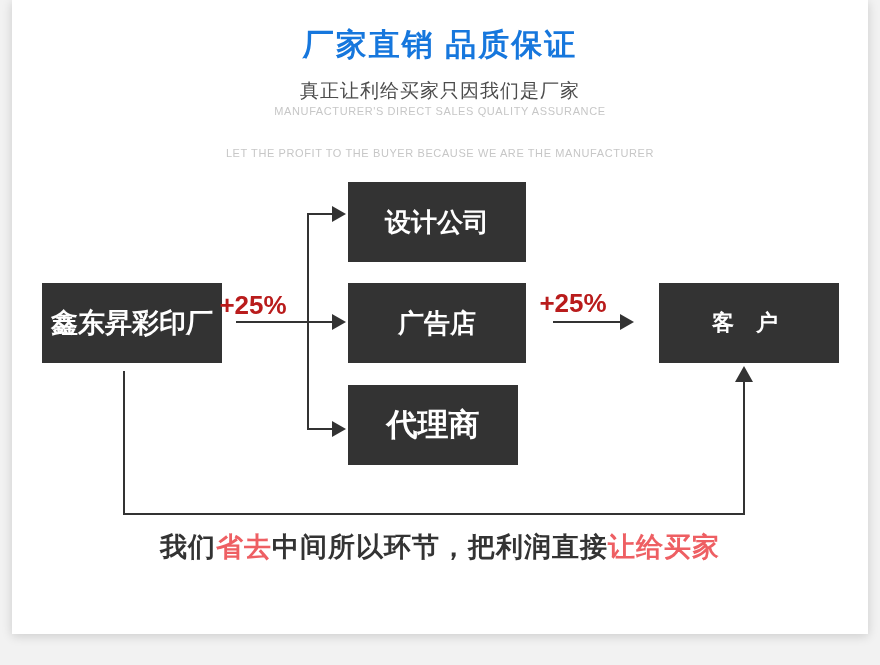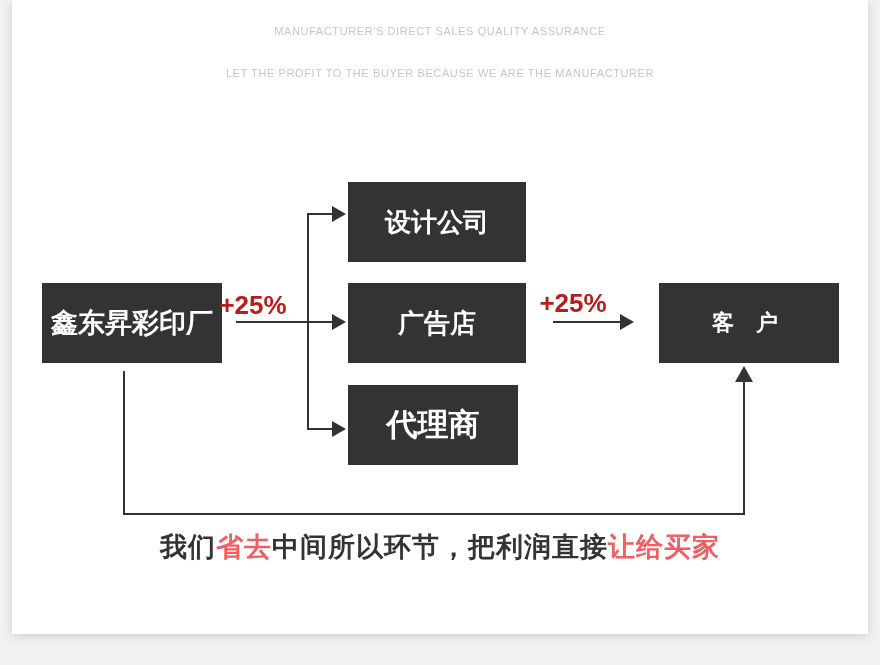--- a/index.html
+++ b/index.html
@@ -108,20 +108,22 @@
     color: #333333;
   }
   .slogan .em { color: #ee5f63; }
 </style>
 </head>
 <body>
 
 <div class="card">
 
   <div class="header">
+    <h1 class="title">厂家直销 品质保证</h1>
+    <div class="subtitle">真正让利给买家只因我们是厂家</div>
     <div class="caption first">MANUFACTURER'S DIRECT SALES QUALITY ASSURANCE</div>
     <div class="caption">LET THE PROFIT TO THE BUYER BECAUSE WE ARE THE MANUFACTURER</div>
   </div>
 
   <div>
     <div class="node node-factory">鑫东昇彩印厂</div>
     <div class="node node-design">设计公司</div>
     <div class="node node-adshop">广告店</div>
     <div class="node node-agent">代理商</div>
     <div class="node node-customer">客 户</div>

